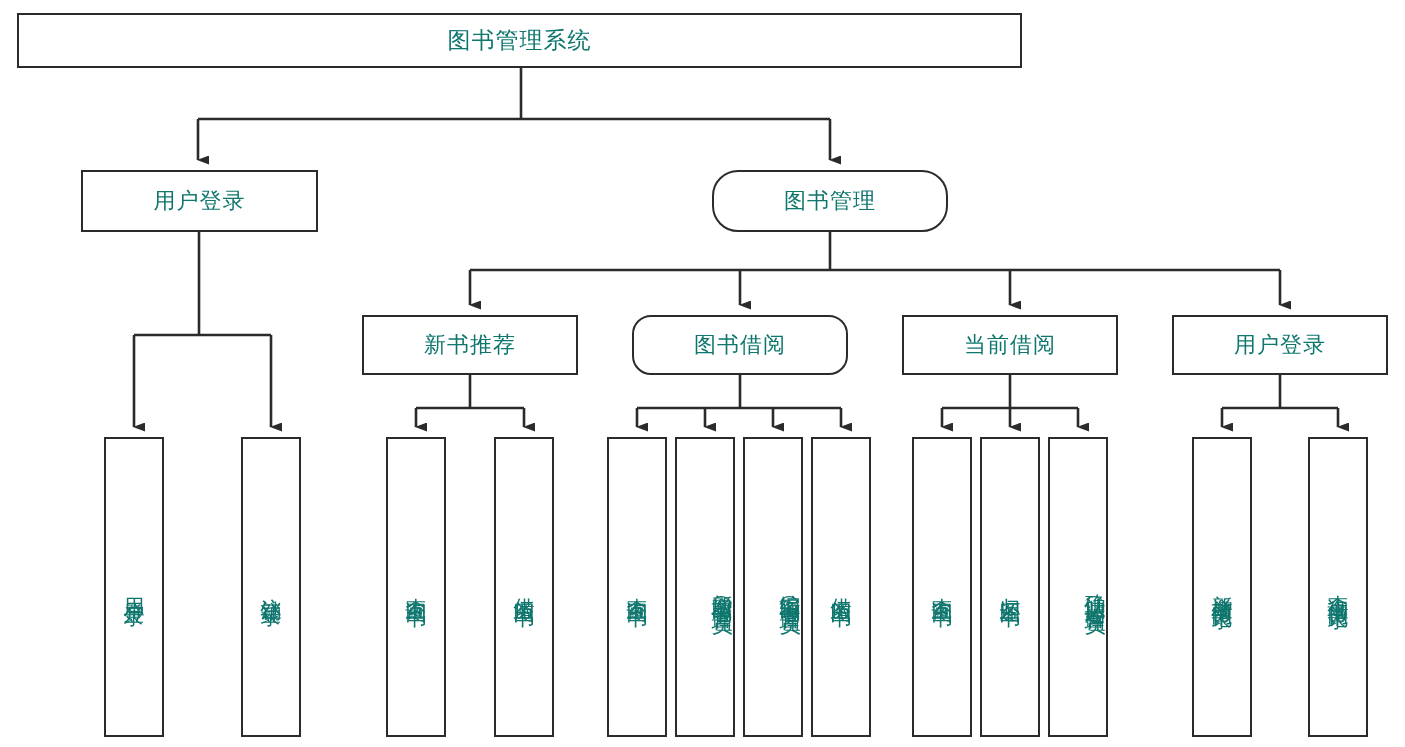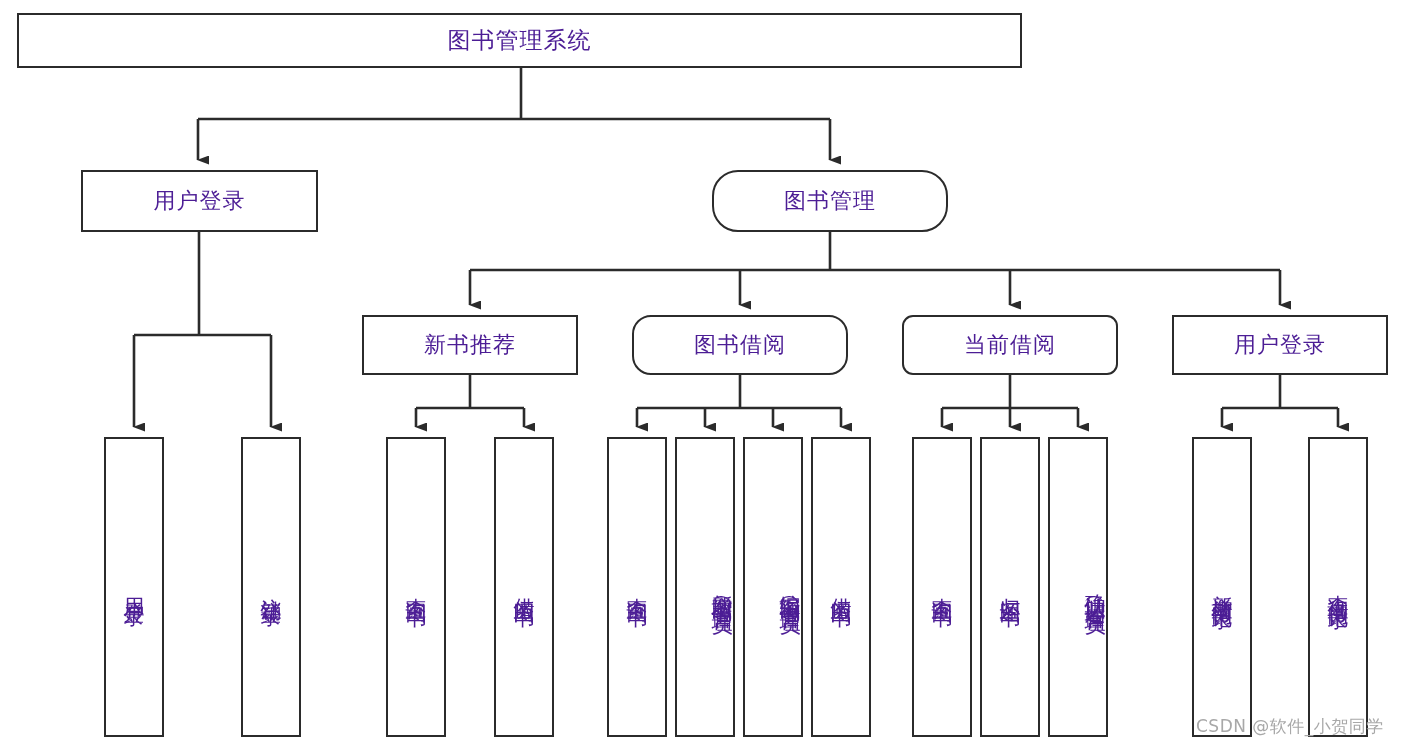--- a/index.html
+++ b/index.html
@@ -25,21 +25,21 @@
     height: 747px;
   }
   .node {
     position: absolute;
     box-sizing: border-box;
     border: 2px solid #2b2b2b;
     background: #ffffff;
     display: flex;
     align-items: center;
     justify-content: center;
-    color: #4c1d95;
+    color: #0f766e;
   }
   .node-h {
     font-size: 22px;
     letter-spacing: 1px;
     line-height: 1.2;
     white-space: nowrap;
   }
   .node-root {
     font-size: 23px;
   }
@@ -132,21 +132,21 @@
   <div class="node node-h" style="left:712px; top:170px; width:236px; height:62px;border-radius:26px;">
     <span>图书管理</span>
   </div>
 
   <div class="node node-h" style="left:362px; top:315px; width:216px; height:60px;justify-content:center;">
     <span>新书推荐</span>
   </div>
   <div class="node node-h" style="left:632px; top:315px; width:216px; height:60px;border-radius:19px;">
     <span>图书借阅</span>
   </div>
-  <div class="node node-h" style="left:902px; top:315px; width:216px; height:60px;border-radius:11px;">
+  <div class="node node-h" style="left:902px; top:315px; width:216px; height:60px;">
     <span>当前借阅</span>
   </div>
   <div class="node node-h" style="left:1172px; top:315px; width:216px; height:60px;">
     <span>用户登录</span>
   </div>
 
   <div class="node node-v mid" style="left:104px; top:437px; width:60px; height:300px;">
     <span>用户登录</span>
   </div>
   <div class="node node-v mid" style="left:241px; top:437px; width:60px; height:300px;">
@@ -183,15 +183,14 @@
     <span>确认归还（管理员）</span>
   </div>
 
   <div class="node node-v mid" style="left:1192px; top:437px; width:60px; height:300px;">
     <span>新增借阅记录</span>
   </div>
   <div class="node node-v mid" style="left:1308px; top:437px; width:60px; height:300px;">
     <span>查询借阅记录</span>
   </div>
 
-  <div class="watermark" style="left:1196px; top:715px;">CSDN @软件_小贺同学</div>
 
 </div>
 
 </body></html>

